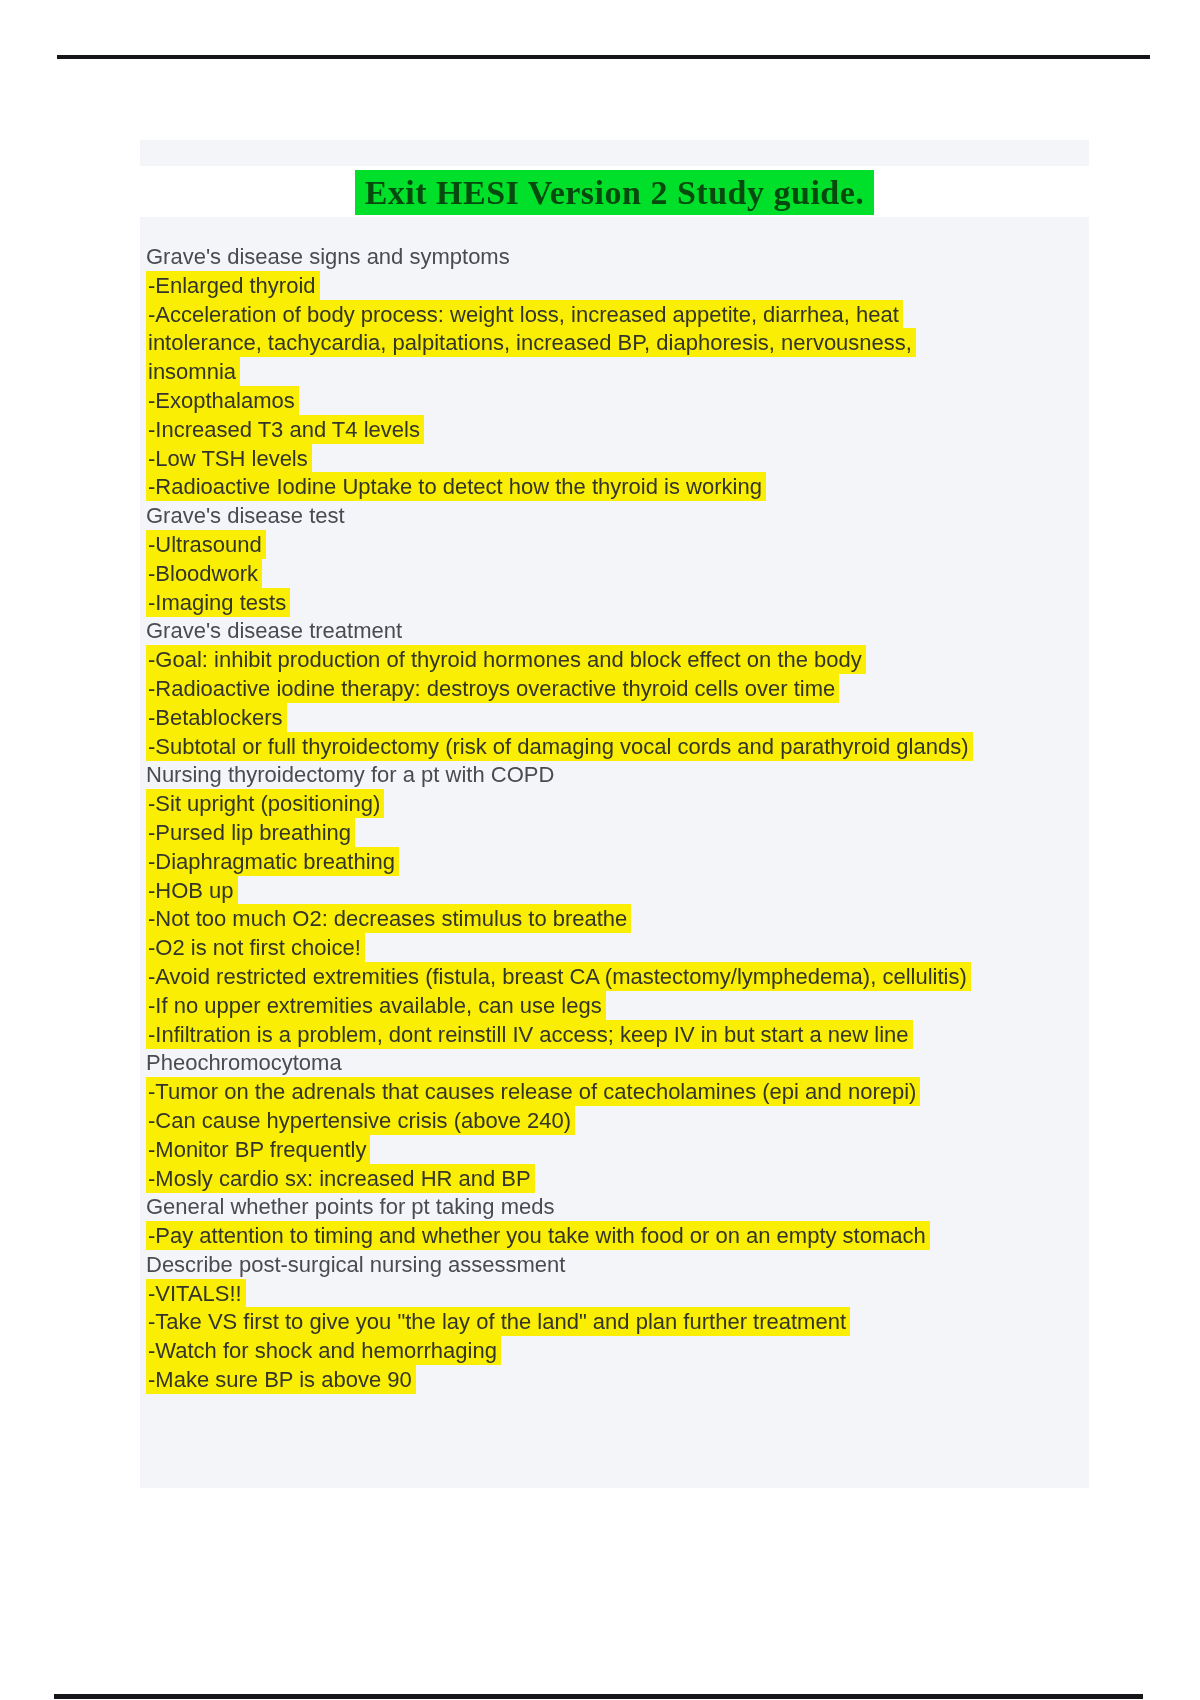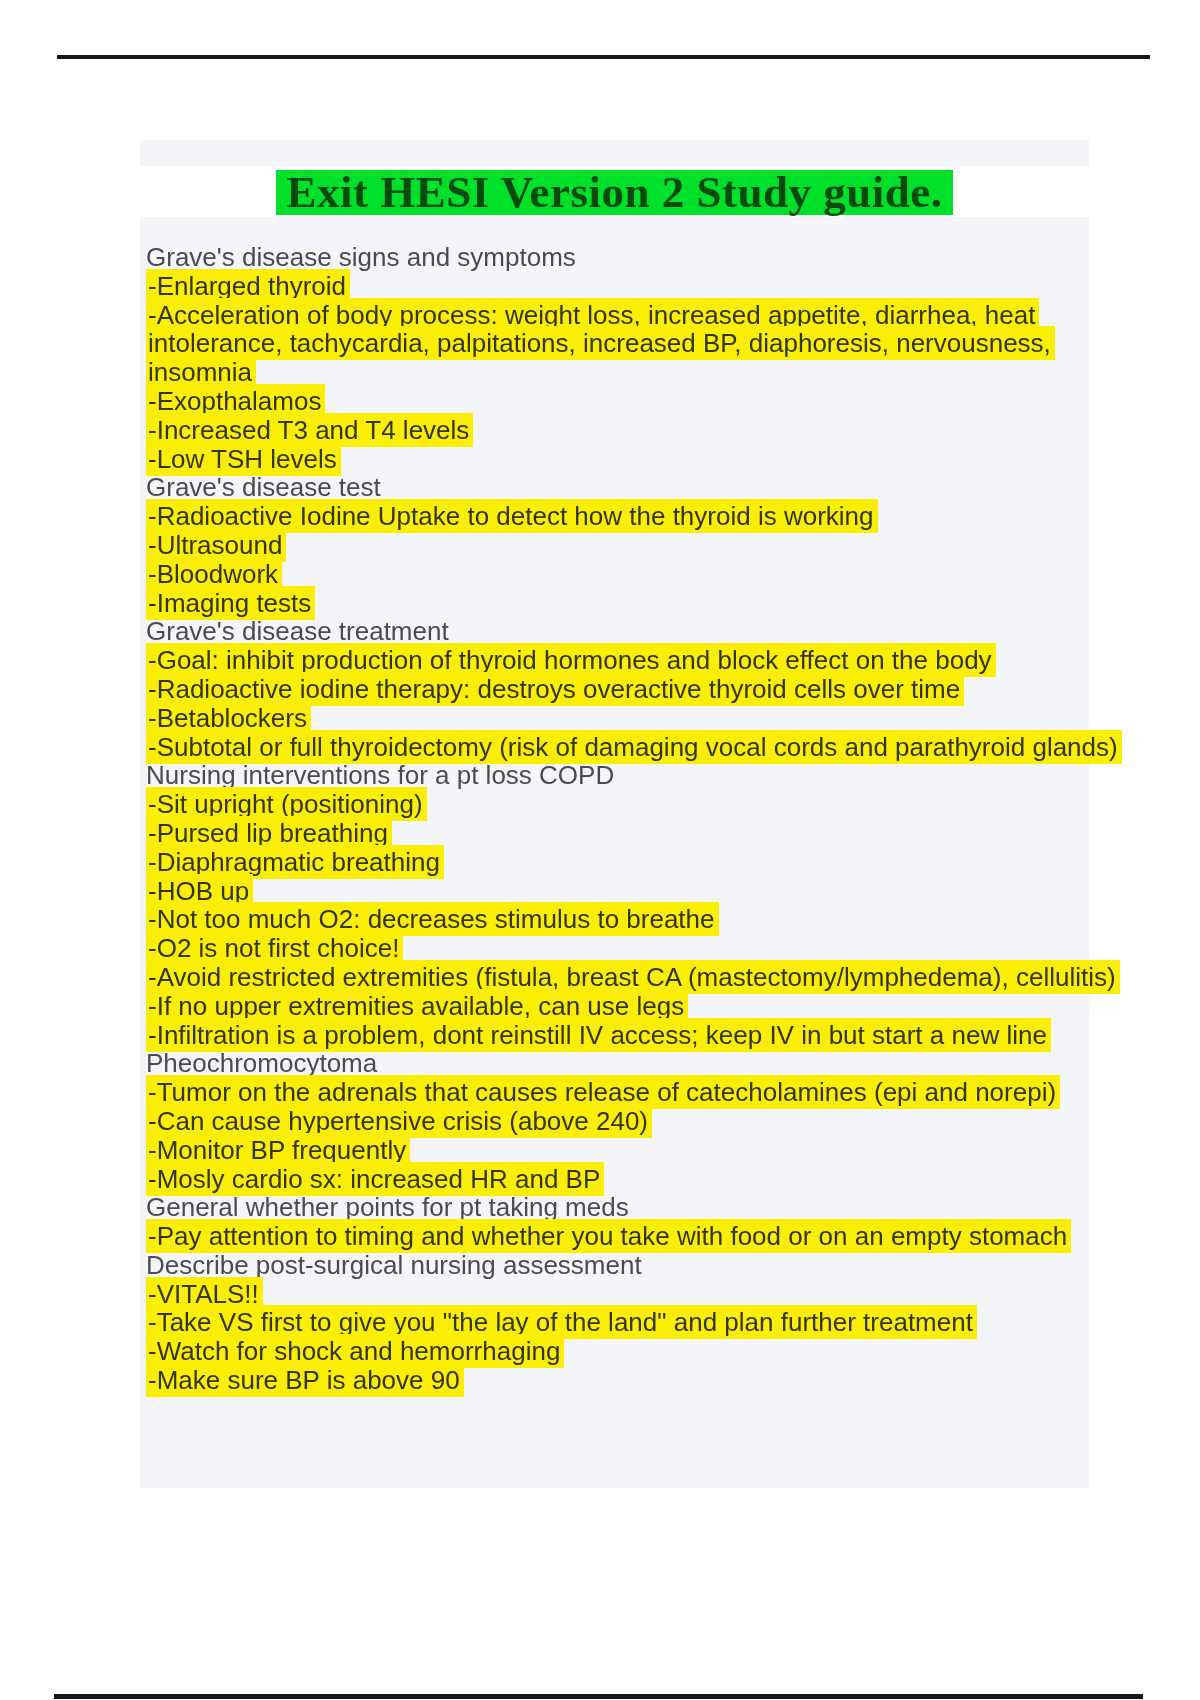--- a/index.html
+++ b/index.html
@@ -15,33 +15,33 @@
     position:absolute;left:140px;top:140px;width:949px;height:26px;
     background:var(--sheet-color,#f4f5f8);
   }
   #title-row{
     position:absolute;left:140px;top:170px;width:949px;height:47px;
     text-align:center;background:#ffffff;
   }
   #page-title{
     display:inline-block;
     font-family:"Liberation Serif","DejaVu Serif",serif;
-    font-weight:bold;font-size:45px;line-height:45px;
+    font-weight:bold;font-size:34px;line-height:45px;
     color:var(--title-color,#074a0e);
     background:var(--green-hl,#00e02a);
     padding:0 10px;letter-spacing:0.5px;
   }
   #main-sheet{
     position:absolute;left:140px;top:217px;width:949px;height:1271px;
     background:var(--sheet-color,#f4f5f8);
     box-sizing:border-box;
     padding:26px 14px 0 6px;
   }
   .study-line{
-    font-size:26px;line-height:28.8px;height:28.8px;
+    font-size:22px;line-height:28.8px;height:28.8px;
     color:var(--plain-text,#4a4b52);
     white-space:nowrap;
   }
   .study-line .hl{
     background:var(--yellow-hl,#f9ee04);
     color:var(--hl-text,#343529);
     padding:2px 4px 2px 2px;
     margin-top:12px;
   }
 </style>
@@ -59,31 +59,31 @@
 <div id="main-sheet">
 
 <div class="study-line">Grave's disease signs and symptoms</div>
     <div class="study-line"><span class="hl">-Enlarged thyroid</span></div>
     <div class="study-line"><span class="hl">-Acceleration of body process: weight loss, increased appetite, diarrhea, heat</span></div>
     <div class="study-line"><span class="hl">intolerance, tachycardia, palpitations, increased BP, diaphoresis, nervousness,</span></div>
     <div class="study-line"><span class="hl">insomnia</span></div>
     <div class="study-line"><span class="hl">-Exopthalamos</span></div>
     <div class="study-line"><span class="hl">-Increased T3 and T4 levels</span></div>
     <div class="study-line"><span class="hl">-Low TSH levels</span></div>
+    <div class="study-line"><span class="hl">-Radioactive Iodine Uptake to detect how the thyroid is working</span></div>
     <div class="study-line">Grave's disease test</div>
-    <div class="study-line"><span class="hl">-Radioactive Iodine Uptake to detect how the thyroid is working</span></div>
     <div class="study-line"><span class="hl">-Ultrasound</span></div>
     <div class="study-line"><span class="hl">-Bloodwork</span></div>
     <div class="study-line"><span class="hl">-Imaging tests</span></div>
     <div class="study-line">Grave's disease treatment</div>
     <div class="study-line"><span class="hl">-Goal: inhibit production of thyroid hormones and block effect on the body</span></div>
     <div class="study-line"><span class="hl">-Radioactive iodine therapy: destroys overactive thyroid cells over time</span></div>
     <div class="study-line"><span class="hl">-Betablockers</span></div>
     <div class="study-line"><span class="hl">-Subtotal or full thyroidectomy (risk of damaging vocal cords and parathyroid glands)</span></div>
-    <div class="study-line">Nursing interventions for a pt loss COPD</div>
+    <div class="study-line">Nursing thyroidectomy for a pt with COPD</div>
     <div class="study-line"><span class="hl">-Sit upright (positioning)</span></div>
     <div class="study-line"><span class="hl">-Pursed lip breathing</span></div>
     <div class="study-line"><span class="hl">-Diaphragmatic breathing</span></div>
     <div class="study-line"><span class="hl">-HOB up</span></div>
     <div class="study-line"><span class="hl">-Not too much O2: decreases stimulus to breathe</span></div>
     <div class="study-line"><span class="hl">-O2 is not first choice!</span></div>
     <div class="study-line"><span class="hl">-Avoid restricted extremities (fistula, breast CA (mastectomy/lymphedema), cellulitis)</span></div>
     <div class="study-line"><span class="hl">-If no upper extremities available, can use legs</span></div>
     <div class="study-line"><span class="hl">-Infiltration is a problem, dont reinstill IV access; keep IV in but start a new line</span></div>
     <div class="study-line">Pheochromocytoma</div>

